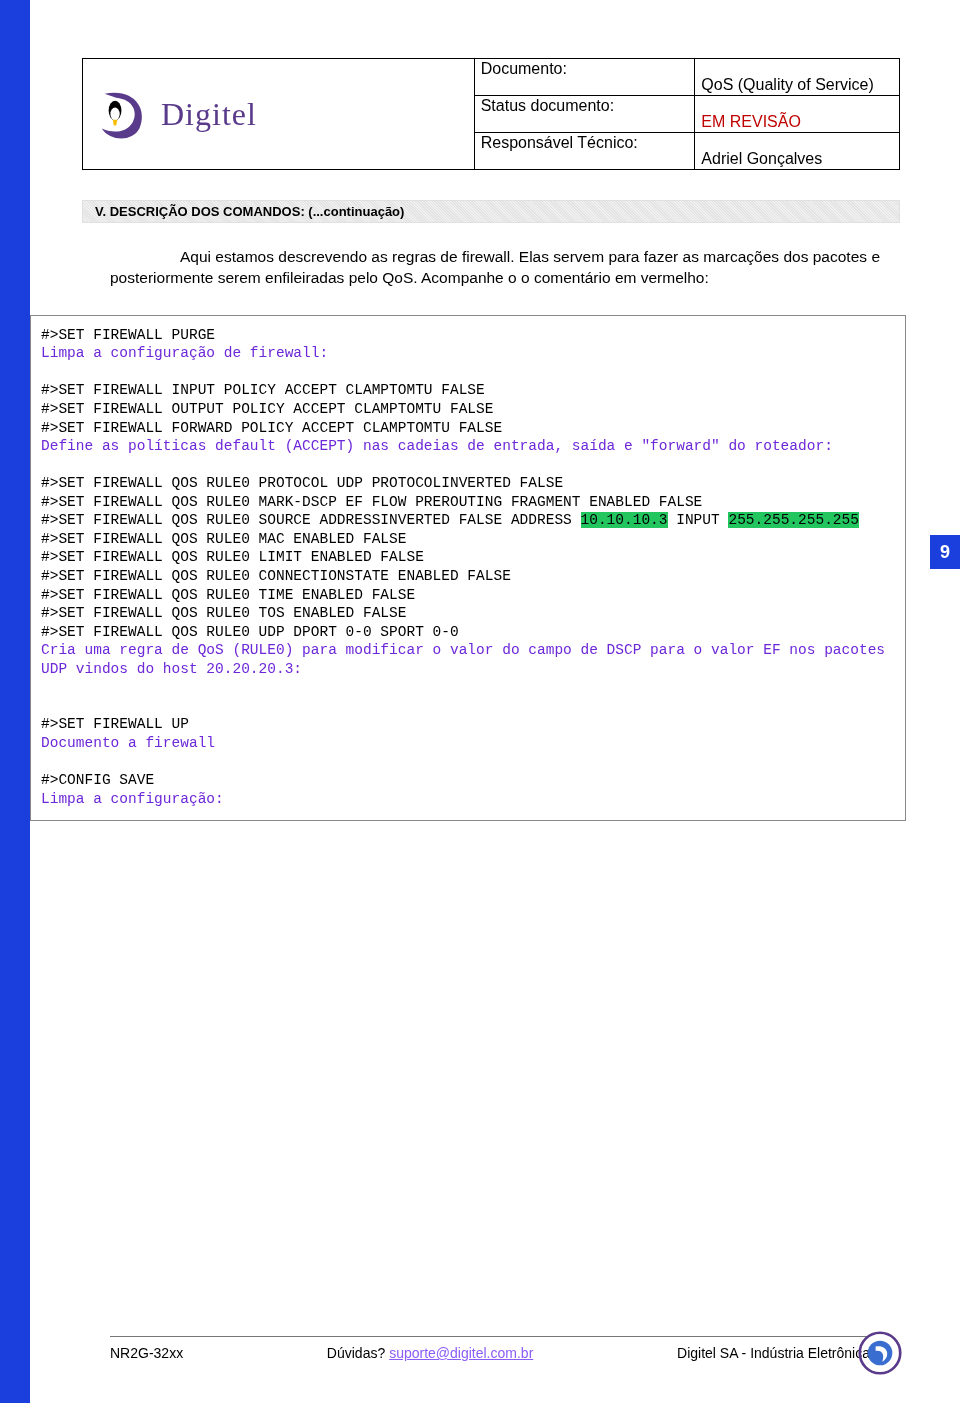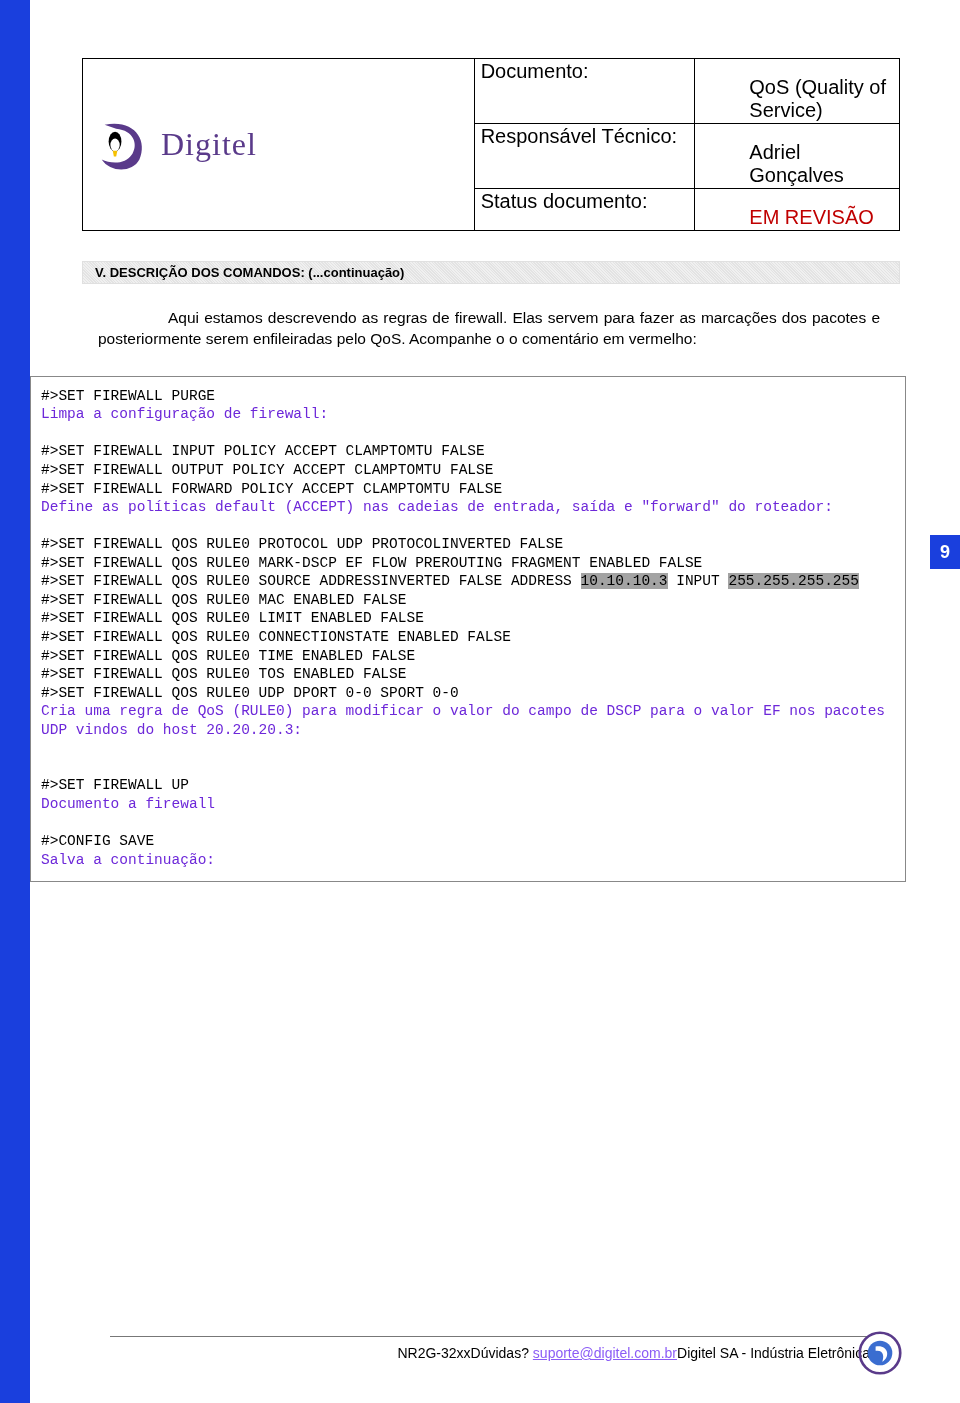--- a/index.html
+++ b/index.html
@@ -48,63 +48,62 @@
     letter-spacing: 1px;
   }
   .meta-cell {
     flex: 1;
     display: flex;
     flex-direction: column;
   }
   .meta-row {
     display: flex;
     border-bottom: 1px solid #000;
-    font-size: 20px;
-    gap: 48px;
+    font-size: 16px;
   }
   .meta-row:last-child { border-bottom: none; }
   .meta-label {
     flex: 0 0 52%;
     padding: 1px 6px;
     border-right: 1px solid #000;
   }
   .meta-value { flex: 1; padding: 1px 6px; margin-top: 16px; }
   .status-revisao { color: #c00000; }
   
   .section-bar {
     margin-top: 30px;
     padding: 3px 12px;
     font-size: 13px;
     font-weight: bold;
     background: repeating-linear-gradient(45deg, #f0f0f0 0, #f0f0f0 1px, #e3e3e3 1px, #e3e3e3 2px);
     border: 1px solid #e0e0e0;
   }
   
   .intro {
-    margin: 24px 20px 0 16px;
+    margin: 24px 20px 0 28px;
     font-size: 15.5px;
     line-height: 1.35;
     text-align: justify;
   }
   .intro-indent { display: inline-block; width: 70px; }
   
   .code-box {
     margin-top: 26px;
     margin-left: -52px;
     width: calc(100% + 52px + 6px);
     border: 1px solid #888;
     padding: 10px 10px 12px 10px;
     font-family: "Courier New", Courier, monospace;
     font-size: 14.5px;
     line-height: 1.28;
     white-space: pre-wrap;
     position: relative;
   }
   .red { color: #6d28d9; }
-  .hl { background: #a3a3a3; margin-top: 23px; }
+  .hl { background: #22c55e; margin-top: 23px; }
   
   .page-tab {
     position: absolute;
     right: 0;
     top: 535px;
     width: 30px;
     height: 34px;
     background: #1a3fdd;
     color: #fff;
     font-weight: bold;
@@ -120,21 +119,21 @@
     right: 90px;
     bottom: 66px;
     border-top: 1px solid #777;
   }
   .footer {
     position: absolute;
     left: 110px;
     right: 90px;
     bottom: 42px;
     display: flex;
-    justify-content: flex-end;
+    justify-content: space-between;
     font-size: 14px;
   }
   .footer a { color: #8b5cf6; text-decoration: underline; }
   .footer-badge {
     position: absolute;
     right: 58px;
     bottom: 28px;
     width: 44px;
     height: 44px;
   }
@@ -159,26 +158,26 @@
           </svg>
         </div>
         <div class="logo-text">Digitel</div>
       </div>
       <div class="meta-cell">
         <div class="meta-row">
           <div class="meta-label">Documento:</div>
           <div class="meta-value">QoS (Quality of Service)</div>
         </div>
         <div class="meta-row">
+          <div class="meta-label">Status documento:</div>
+          <div class="meta-value status-revisao">EM REVISÃO</div>
+        </div>
+        <div class="meta-row">
           <div class="meta-label">Responsável Técnico:</div>
           <div class="meta-value">Adriel Gonçalves</div>
-        </div>
-        <div class="meta-row">
-          <div class="meta-label">Status documento:</div>
-          <div class="meta-value status-revisao">EM REVISÃO</div>
         </div>
       </div>
     </div>
 
     <div class="section-bar">V.  DESCRIÇÃO DOS COMANDOS:  (...continuação)</div>
 
     <p class="intro"><span class="intro-indent"></span><span>Aqui estamos descrevendo as regras de firewall. Elas servem para fazer as marcações dos pacotes  e posteriormente serem enfileiradas pelo QoS. Acompanhe o o comentário em vermelho:</span></p>
 
     <div class="code-box"><span>#&gt;SET FIREWALL PURGE</span>
 <span class="red">Limpa a configuração de firewall:</span>
@@ -197,21 +196,21 @@
 <span>#&gt;SET FIREWALL QOS RULE0 TIME ENABLED FALSE</span>
 <span>#&gt;SET FIREWALL QOS RULE0 TOS ENABLED FALSE</span>
 <span>#&gt;SET FIREWALL QOS RULE0 UDP DPORT 0-0 SPORT 0-0</span>
 <span class="red">Cria uma regra de QoS (RULE0) para modificar o valor do campo de DSCP para o valor EF nos pacotes UDP vindos do host 20.20.20.3:</span>
 
 
 <span>#&gt;SET FIREWALL UP</span>
 <span class="red">Documento a firewall</span>
 
 <span>#&gt;CONFIG SAVE</span>
-<span class="red">Salva a continuação:</span></div>
+<span class="red">Limpa a configuração:</span></div>
 
   </div>
 
   <div class="footer-sep"></div>
   <div class="footer">
     <span>NR2G-32xx</span>
     <span>
       <span>Dúvidas? </span><a href="#">suporte@digitel.com.br</a>
     </span>
     <span>Digitel SA - Indústria Eletrônica</span>

